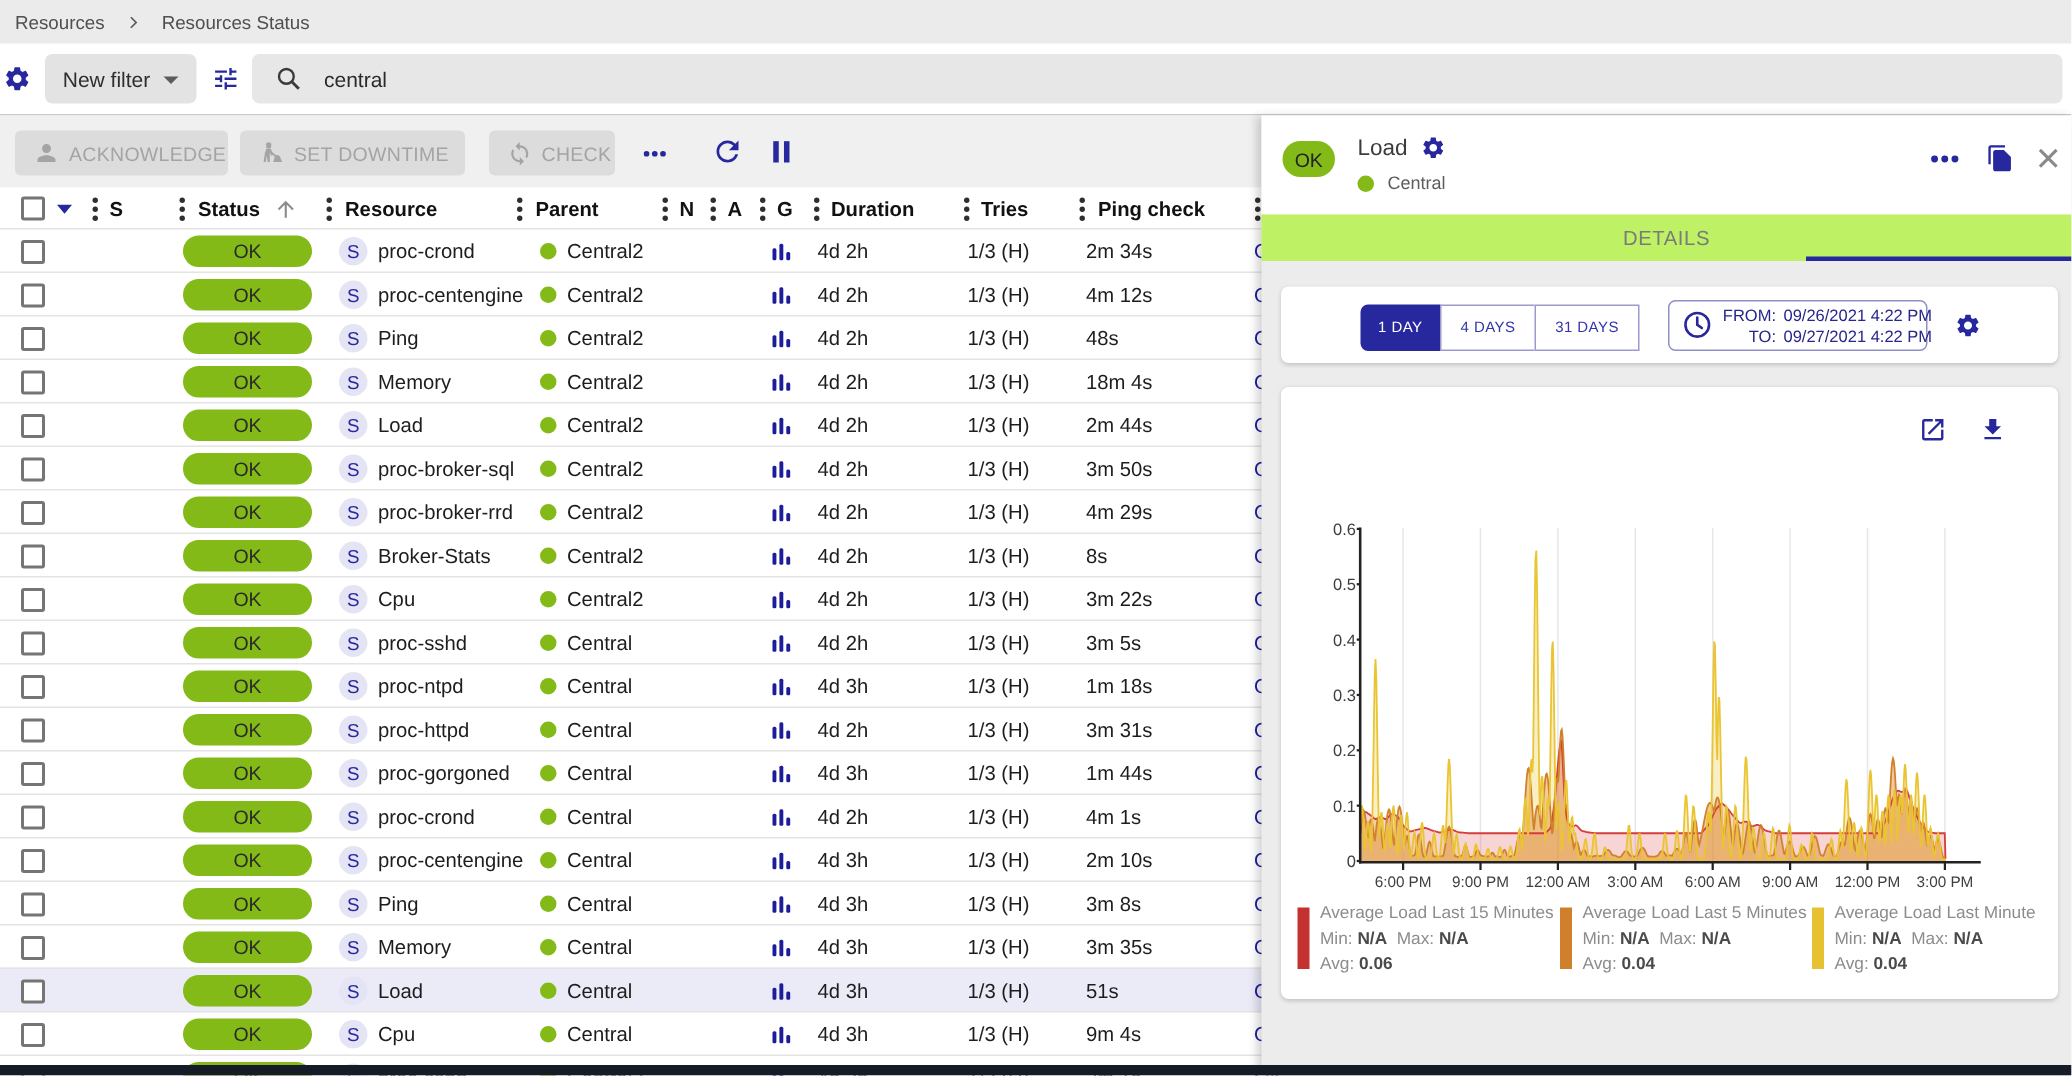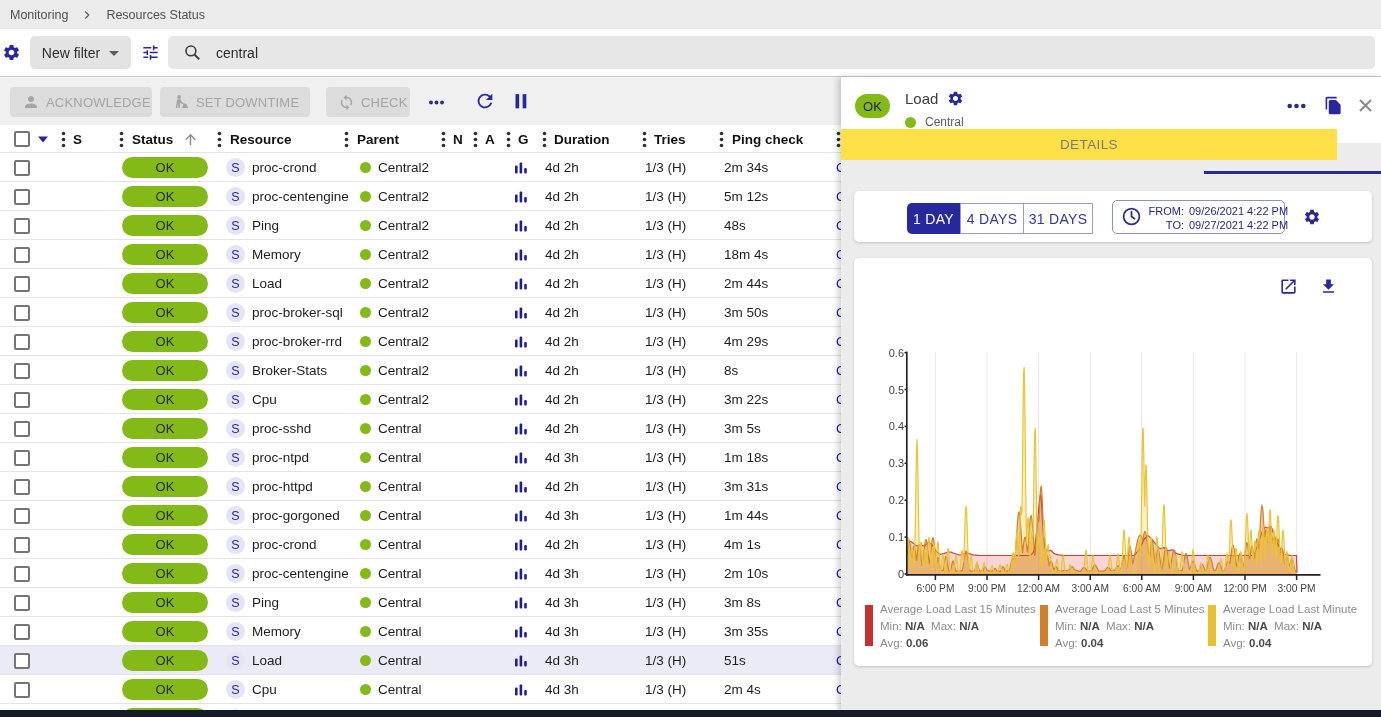--- a/index.html
+++ b/index.html
@@ -26,49 +26,49 @@
 .pill{position:absolute;left:122px;top:4px;width:86px;height:21px;border-radius:11px;background:#84ba18;color:#2a2a2a;font-size:13px;display:flex;align-items:center;justify-content:center}
 .sbadge{position:absolute;left:226px;top:5px;width:19px;height:19px;border-radius:50%;background:#e4e4f5;color:#28289e;font-size:12.5px;display:flex;align-items:center;justify-content:center}
 .pdot{width:11px;height:11px;border-radius:50%;background:#84ba18;margin-right:7px}
 
 .panel{position:absolute;left:841px;top:77px;width:540px;height:640px;background:#ececec;box-shadow:-3px 0 6px rgba(0,0,0,.18)}
 .phead{position:absolute;left:0;top:0;width:540px;height:66px;background:#fff}
 .pok{position:absolute;left:14px;top:17px;width:35px;height:24px;border-radius:12px;background:#84ba18;color:#222;font-size:13px;display:flex;align-items:center;justify-content:center}
 .ptitle{position:absolute;left:64px;top:13px;font-size:15px;color:#3c3c3c}
 .psub{position:absolute;left:64px;top:38px;font-size:12px;color:#5d5d5d;display:flex;align-items:center}
 .psub .pdot{width:11px;height:11px;margin-right:9px}
-.tabs{position:absolute;left:0;top:52px;width:496px;height:31px;background:#fde047;display:flex}
+.tabs{position:absolute;left:0;top:66px;width:540px;height:31px;background:#bef264;display:flex}
 .tab{flex:1;display:flex;align-items:center;justify-content:center;font-size:13.5px;letter-spacing:.4px;color:#7b7b7b}
 .tab.act{color:#28289e;font-weight:500}
 .tabline{position:absolute;left:363px;top:94px;width:177px;height:3px;background:#28289e}
 .card{position:absolute;left:13px;width:518px;background:#fff;border-radius:5px;box-shadow:0 1px 3px rgba(0,0,0,.18)}
 .tcard{top:114px;height:51px}
 .gcard{top:181px;height:408px}
 
-.seg{position:absolute;top:12px;height:31px;border:1px solid #9a9ad0;display:flex;align-items:center;justify-content:center;font-size:14px;font-weight:400;letter-spacing:.3px;color:#3434a8;background:#fff}
+.seg{position:absolute;top:12px;height:31px;border:1px solid #9a9ad0;display:flex;align-items:center;justify-content:center;font-size:10px;font-weight:400;letter-spacing:.3px;color:#3434a8;background:#fff}
 .seg.on{background:#28289e;color:#fff;border:none;border-radius:5px 0 0 5px}
 .seg:last-of-type{border-radius:0 5px 5px 0}
 .fromto{position:absolute;left:258px;top:9px;width:173px;height:34px;border:1px solid #8f8fc9;border-radius:5px}
 .fromto .l1{position:absolute;left:28px;top:3.5px;font-size:11px;color:#26268c;white-space:nowrap}
 .fromto .l2{position:absolute;left:28px;top:17.5px;font-size:11px;color:#26268c;white-space:nowrap}
 .fromto .lbl{display:inline-block;width:43px;text-align:right;margin-right:5px}
 
 .gtitle{position:absolute;left:0;top:17px;width:518px;text-align:center;font-size:15px;color:#4e4e4e}
 .legend{position:absolute;top:345px;font-size:11.5px;color:#8c8c8c}
 .legend .bar{position:absolute;left:0;top:2px;width:8px;height:41px}
 .legend .t1{position:absolute;left:15px;top:0;white-space:nowrap}
 .legend .t2{position:absolute;left:15px;top:17px;white-space:nowrap}
 .legend .t3{position:absolute;left:15px;top:34px;white-space:nowrap}
 .legend b{color:#4a4a4a}
 
 .footer{position:absolute;left:0;top:710px;width:1381px;height:7px;background:#161b28}
 </style></head>
 <body>
 <div class="crumbs">
-    <span class="c1">Monitoring</span>
+    <span class="c1">Resources</span>
     <span class="sep"><svg style="margin-top:2px" width="14" height="14" viewBox="0 0 24 24">
         <path d="M9 6l6 6-6 6" fill="none" stroke="#5a5a5a" stroke-width="2"></path>
       </svg></span>
     <span>Resources Status</span>
   </div>
 <div class="filterrow">
 <svg style="position:absolute;left:2px;top:14px" width="19" height="19" viewBox="0 0 24 24">
       <path d="M19.14 12.94c.04-.3.06-.61.06-.94 0-.32-.02-.64-.07-.94l2.03-1.58c.18-.14.23-.41.12-.61l-1.92-3.32c-.12-.22-.37-.29-.59-.22l-2.39.96c-.5-.38-1.03-.7-1.62-.94l-.36-2.54c-.04-.24-.24-.41-.48-.41h-3.84c-.24 0-.43.17-.47.41l-.36 2.54c-.59.24-1.13.57-1.62.94l-2.39-.96c-.22-.08-.47 0-.59.22L2.74 8.87c-.12.21-.08.47.12.61l2.03 1.58c-.05.3-.09.63-.09.94s.02.64.07.94l-2.03 1.58c-.18.14-.23.41-.12.61l1.92 3.32c.12.22.37.29.59.22l2.39-.96c.5.38 1.03.7 1.62.94l.36 2.54c.05.24.24.41.48.41h3.84c.24 0 .44-.17.47-.41l.36-2.54c.59-.24 1.13-.56 1.62-.94l2.39.96c.22.08.47 0 .59-.22l1.92-3.32c.12-.22.07-.47-.12-.61l-2.01-1.58zM12 15.6c-1.98 0-3.6-1.62-3.6-3.6s1.62-3.6 3.6-3.6 3.6 1.62 3.6 3.6-1.62 3.6-3.6 3.6z" fill="#28289e"></path>
     </svg>
 <span class="newfilter">New filter<span class="car"></span></span>
@@ -242,21 +242,21 @@
 <span class="cell" style="left:360px"><span class="pdot"></span>Central2</span>
 <span class="cell" style="left:514px">
       <svg style="" width="14" height="14" viewBox="0 0 14 14">
         <rect x="1" y="4.5" width="2.6" height="8" rx="1" fill="#1d1d9b"></rect>
         <rect x="5.6" y="1.5" width="2.6" height="11" rx="1" fill="#1d1d9b"></rect>
         <rect x="10.2" y="7" width="2.6" height="5.5" rx="1" fill="#1d1d9b"></rect>
       </svg>
     </span>
 <span class="cell" style="left:545px">4d 2h</span>
 <span class="cell" style="left:645px">1/3 (H)</span>
-<span class="cell" style="left:724px">5m 12s</span>
+<span class="cell" style="left:724px">4m 12s</span>
 <span class="cell" style="left:836px;color:#1d1d9b">OK</span>
 </div>
 <div class="trow" style="top:210px">
 <span class="cell" style="left:14px">
       <span class="cb"></span>
     </span>
 <span class="pill">OK</span>
 <span class="sbadge">S</span>
 <span class="cell" style="left:252px">Ping</span>
 <span class="cell" style="left:360px"><span class="pdot"></span>Central2</span>
@@ -582,21 +582,21 @@
 <span class="cell" style="left:360px"><span class="pdot"></span>Central</span>
 <span class="cell" style="left:514px">
       <svg style="" width="14" height="14" viewBox="0 0 14 14">
         <rect x="1" y="4.5" width="2.6" height="8" rx="1" fill="#1d1d9b"></rect>
         <rect x="5.6" y="1.5" width="2.6" height="11" rx="1" fill="#1d1d9b"></rect>
         <rect x="10.2" y="7" width="2.6" height="5.5" rx="1" fill="#1d1d9b"></rect>
       </svg>
     </span>
 <span class="cell" style="left:545px">4d 3h</span>
 <span class="cell" style="left:645px">1/3 (H)</span>
-<span class="cell" style="left:724px">2m 4s</span>
+<span class="cell" style="left:724px">9m 4s</span>
 <span class="cell" style="left:836px;color:#1d1d9b">OK</span>
 </div>
 <div class="trow" style="top:703px">
 <span class="cell" style="left:14px">
       <span class="cb"></span>
     </span>
 <span class="pill">OK</span>
 <span class="sbadge">S</span>
 <span class="cell" style="left:252px">proc-sshd</span>
 <span class="cell" style="left:360px"><span class="pdot"></span>Central2</span>

